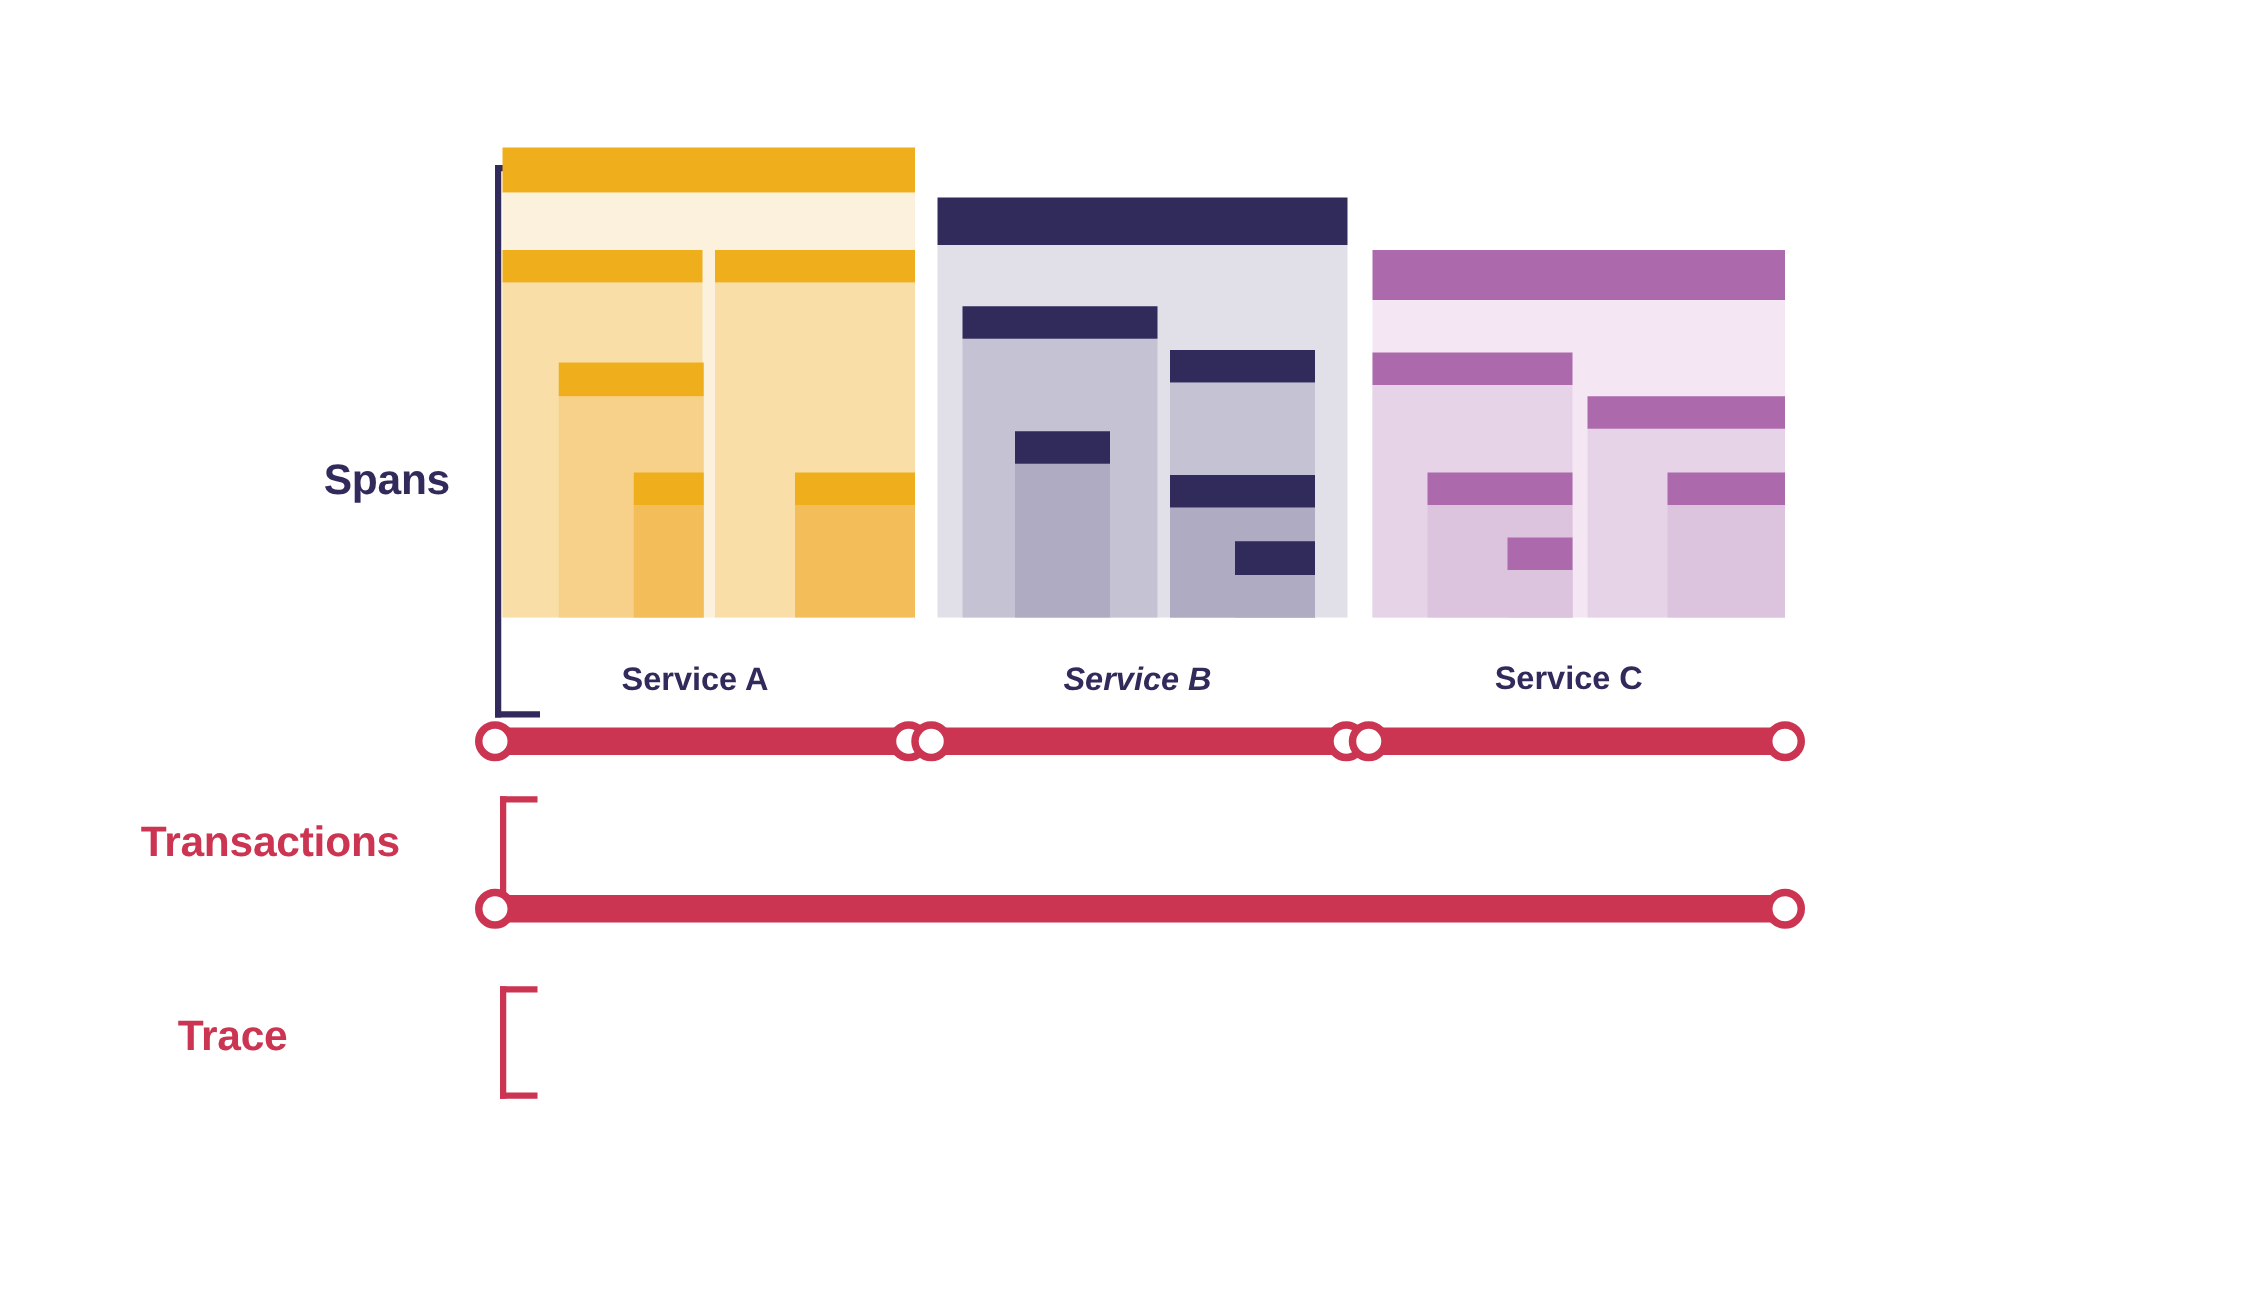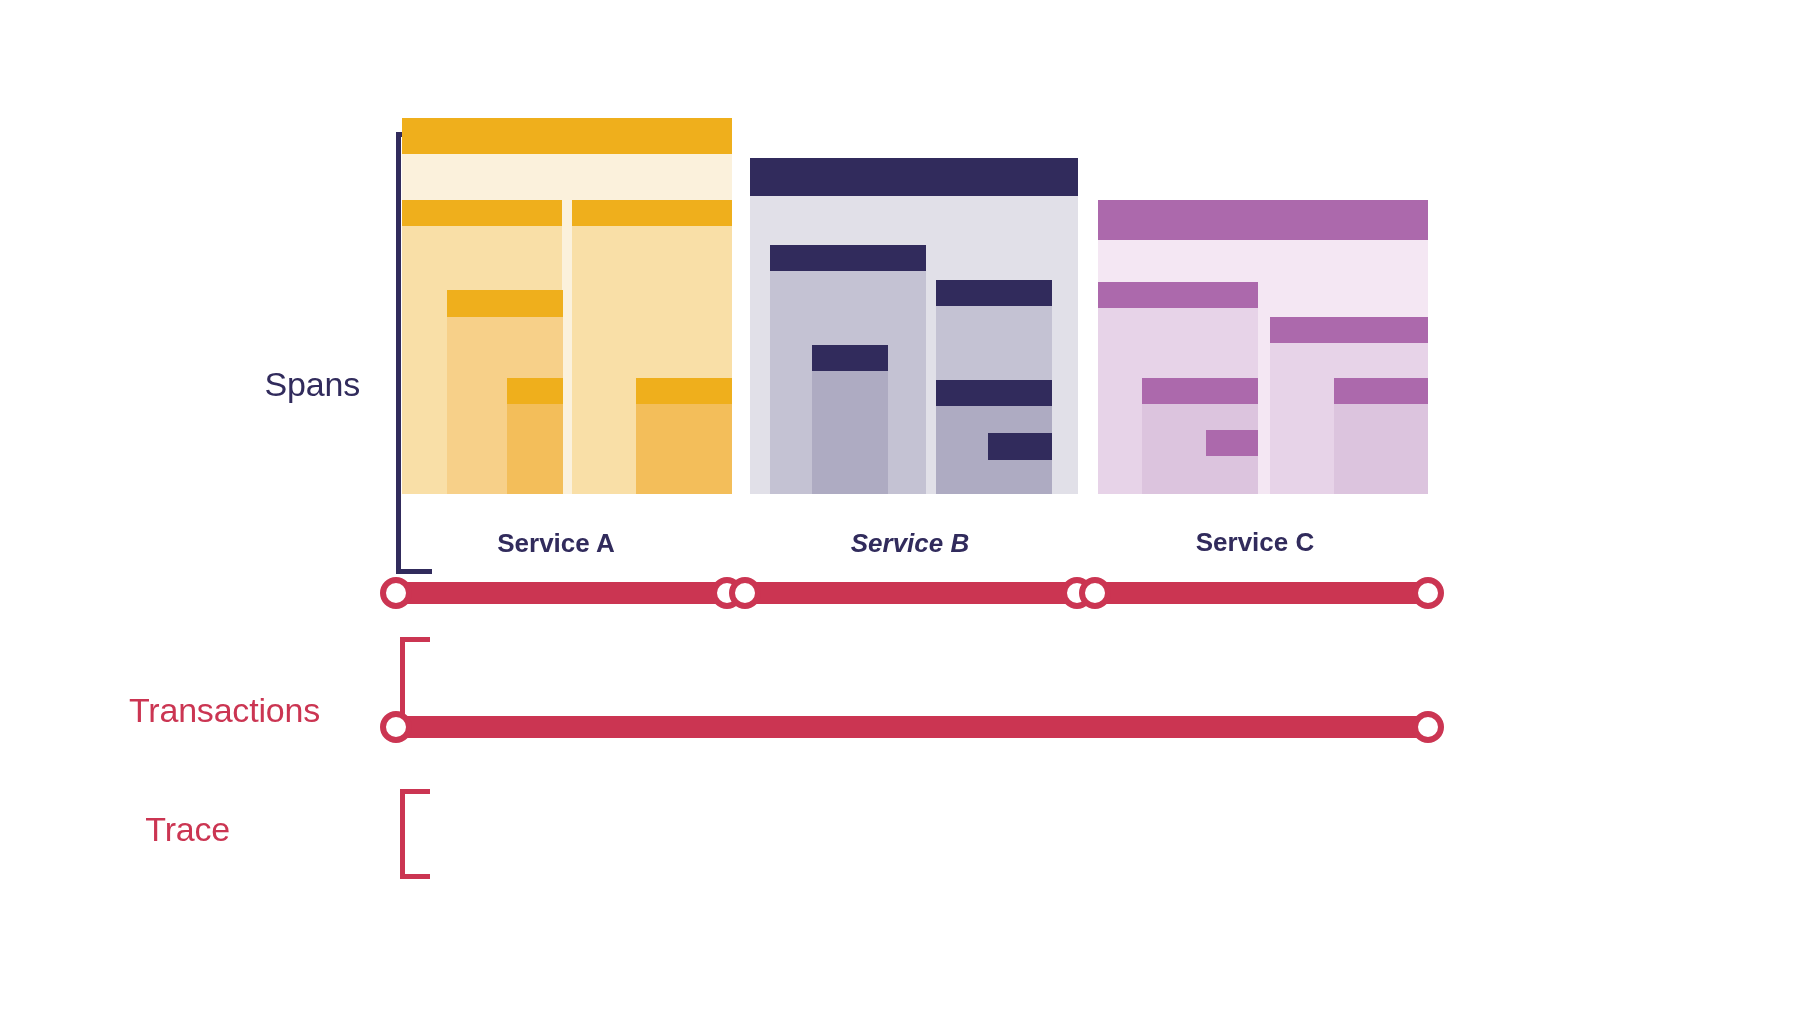--- a/index.html
+++ b/index.html
@@ -18,37 +18,36 @@
   #stage {
     position: absolute;
     left: 0; top: 0;
     width: 1800px;
     height: 1031px;
   }
 
   
   .row-label {
     position: absolute;
-    font-weight: normal;
+    font-weight: bold;
     white-space: nowrap;
     text-align: left;
     letter-spacing: -0.2px;
   }
   .label-spans {
     font-size: 34px;
     color: #312B5C;
     right: 1440px;
     top: 365px;
   }
   .label-transactions {
     font-size: 34px;
     color: #CB3552;
     right: 1480px;
     top: 655px;
-    margin-top: 36px;
   }
   .label-trace {
     font-size: 34px;
     color: #CB3552;
     right: 1570px;
     top: 810px;
   }
 
   
   .bracket {

